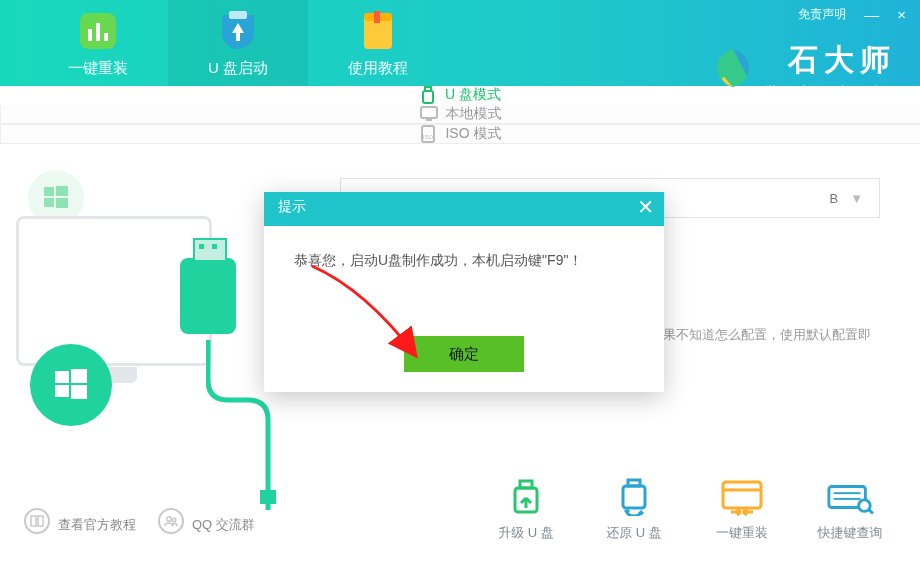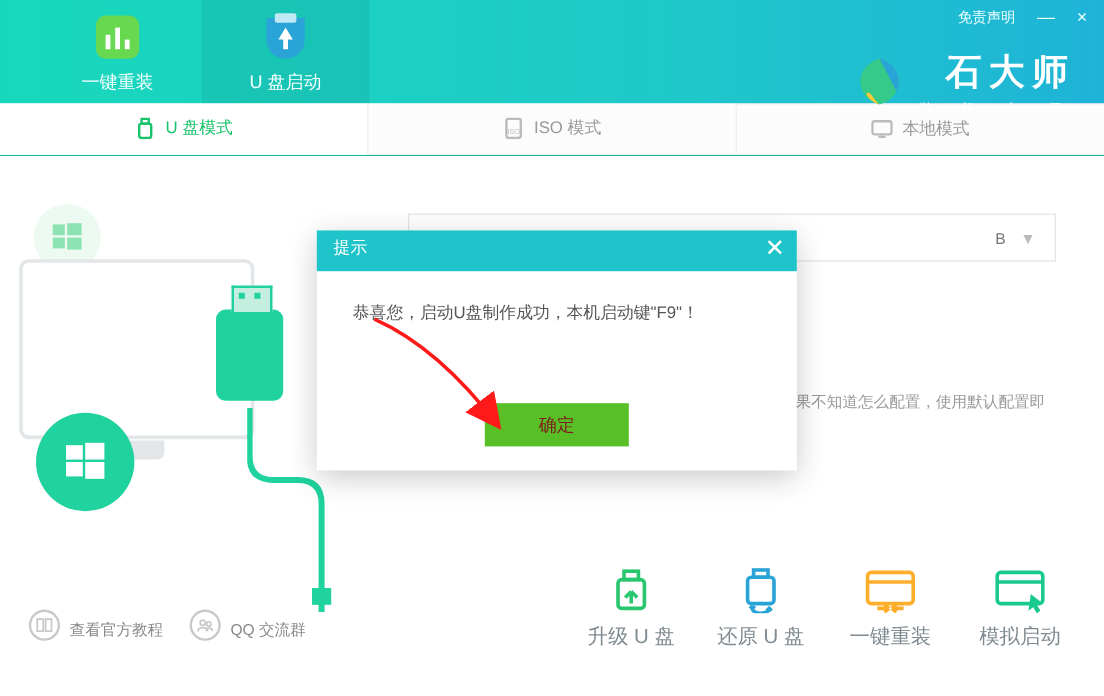--- a/index.html
+++ b/index.html
@@ -15,21 +15,21 @@
   .main-tab.active { background: rgba(0,0,0,0.06); }
   .main-tab .ico { width: 44px; height: 44px; display: flex; align-items: center; justify-content: center; }
   .main-tab .label { font-size: 15px; color: #f4ffff; }
   .brand { position: absolute; right: 24px; top: 40px; display: flex; align-items: center; gap: 10px; }
   .brand-text { display: flex; flex-direction: column; color: #fff; }
   .brand-title { font-size: 30px; font-weight: 600; letter-spacing: 6px; margin-left: 22px; }
   .brand-sub { font-size: 12px; letter-spacing: 10px; opacity: .9; margin-top: 2px;}
   .top-ctrls { position: absolute; top: 6px; right: 14px; display: flex; gap: 18px; align-items: center; color: #eafffd; font-size: 12px; }
   .win-btn { cursor: pointer; font-size: 15px; line-height: 1; }
 
-  .subbar { height: 44px; display: flex; border-bottom: 1px solid #14b8a6; }
+  .subbar { height: 44px; display: flex; border-bottom: 4px solid #14b8a6; flex-direction: column; }
   .subtab { flex: 1; display: flex; align-items: center; justify-content: center; gap: 8px; cursor: pointer; font-size: 14px; color: #999; }
   .subtab .si { width: 18px; height: 18px; display: inline-flex; align-items: center; justify-content: center; }
   .subtab.active { color: #18c36b; }
   .subtab + .subtab { border-left: 1px solid #eee; }
   .subtab.active + .subtab, .subtab + .subtab.inactive-top { border-top: 0; }
   .subtab.inactive { background: #fcfcfc; border-bottom: 1px solid #eee; border-top: 1px solid #eee;}
   .subtab.active { border-bottom: 1px solid #fff; }
 
   .content { position: relative; height: calc(580px - 110px - 44px); }
   .illus { position: absolute; left: 10px; top: 30px; width: 280px; height: 290px; }
@@ -45,34 +45,34 @@
     font-size: 18px; letter-spacing: 2px; cursor: pointer;
   }
   .tip { position: absolute; top: 148px; left: 258px; font-size: 13px; color: #999; }
   .tip .orange { color: #ff8a2b; }
 
   .bottom-strip { position: absolute; left: 0; right: 0; bottom: 0; height: 100px; display: flex; align-items: flex-end; }
   .strip-left { display: flex; gap: 22px; padding: 0 0 22px 24px; color: #8a8a8a; font-size: 13px; }
   .pill { display: flex; align-items: flex-end; gap: 8px; cursor: pointer; }
   .pill .ring { width: 26px; height: 26px; border: 2px solid #c9c9c9; border-radius: 50%; display: flex; align-items: center; justify-content: center; font-size: 13px; color: #c9c9c9; }
   .strip-right { flex: 1; display: flex; justify-content: flex-end; gap: 20px; padding: 0 26px 14px 0; }
-  .tool { width: 88px; display: flex; flex-direction: column; align-items: center; gap: 8px; color: #7f8b91; font-size: 17px; cursor: pointer; }
+  .tool { width: 88px; display: flex; flex-direction: column; align-items: center; gap: 8px; color: #7f8b91; font-size: 13px; cursor: pointer; }
   .tool .tico { width: 48px; height: 38px; display: flex; align-items: center; justify-content: center; }
 
   
   .modal {
     position: absolute; left: 264px; top: 192px; width: 400px; height: 200px;
     background: #fff; box-shadow: 0 6px 24px rgba(0,0,0,.22); z-index: 20;
   }
   .modal-head { height: 34px; background: #1ec4c9; color: #fff; display: flex; align-items: center; justify-content: space-between; padding: 0 10px 4px 14px; font-size: 14px; }
   .modal-close { cursor: pointer; font-size: 20px; line-height: 1; }
   .modal-body { padding: 26px 30px; font-size: 14px; color: #555; }
   .modal-ok {
     position: absolute; left: 140px; bottom: 20px; width: 120px; height: 36px;
-    background: #58bf27; color: #7f1d1d; display: flex; align-items: center; justify-content: center;
+    background: #58bf27; color: #0f172a; display: flex; align-items: center; justify-content: center;
     font-size: 15px; cursor: pointer;
   }
   .arrow {
     position: absolute; left: 306px; top: 260px; z-index: 25; pointer-events: none;
   }
 
   
   .il-monitor { position: absolute; left: 6px; top: 56px; width: 196px; height: 150px; border: 3px solid #e3e6e8; border-radius: 8px; background: #fff; }
   .il-monitor:after { content:""; position:absolute; left: 78px; bottom: -20px; width: 40px; height: 16px; background:#e3e6e8; border-radius: 0 0 6px 6px; }
   .il-winbadge { position:absolute; left: 18px; top: 10px; width: 56px; height: 56px; border-radius: 50%; background:#ecfaf1; display:flex; align-items:center; justify-content:center; }
@@ -110,20 +110,30 @@
     <div class="main-tab active">
       <span class="ico">
         <svg width="44" height="44" viewBox="0 0 44 44">
             <path d="M6 6h32v18c0 10-8 16-16 16S6 34 6 24z" fill="#2aa4d6"></path>
             <rect x="13" y="2" width="18" height="8" rx="2" fill="#bfe9f5"></rect>
             <path d="M22 14l6 10h-4v8h-4v-8h-4z" fill="#fff"></path>
           </svg>
       </span>
       <span class="label">U 盘启动</span>
     </div>
+    <div class="main-tab">
+      <span class="ico">
+        <svg width="44" height="44" viewBox="0 0 44 44">
+            <rect x="8" y="4" width="28" height="36" rx="4" fill="#ffca3a"></rect>
+            <rect x="8" y="4" width="28" height="8" rx="4" fill="#ffb000"></rect>
+            <rect x="18" y="2" width="6" height="12" fill="#ff5a3c"></rect>
+          </svg>
+      </span>
+      <span class="label">使用教程</span>
+    </div>
   </div>
 
   <div class="brand">
     <span>
       <svg width="46" height="46" viewBox="0 0 46 46">
           <path d="M23 4c10 3 16 10 16 19s-7 17-16 19C13 40 7 32 7 23S13 7 23 4z" fill="#35c98a"></path>
           <path d="M23 4c10 3 16 10 16 19 0 3-1 6-2 8L23 4z" fill="#2aa4d6"></path>
           <path d="M12 34c3 5 7 7 11 8-6-5-9-14-11-8z" fill="#ffca3a"></path>
         </svg>
     </span>
@@ -139,35 +149,35 @@
     <span class="si">
       <svg width="16" height="18" viewBox="0 0 16 18">
           <rect x="3" y="5" width="10" height="12" rx="2" fill="none" stroke="#18c36b" stroke-width="2"></rect>
           <rect x="5" y="1" width="6" height="4" fill="none" stroke="#18c36b" stroke-width="2"></rect>
         </svg>
     </span>
     <span>U 盘模式</span>
   </div>
   <div class="subtab inactive">
     <span class="si">
+      <svg width="18" height="16" viewBox="0 0 18 16">
+          <rect x="1" y="1" width="16" height="11" rx="2" fill="none" stroke="#bbb" stroke-width="2"></rect>
+          <rect x="6" y="13" width="6" height="2" fill="#bbb"></rect>
+        </svg>
+    </span>
+    <span>本地模式</span>
+  </div>
+  <div class="subtab inactive">
+    <span class="si">
       <svg width="16" height="18" viewBox="0 0 16 18">
           <rect x="2" y="1" width="12" height="16" rx="2" fill="none" stroke="#bbb" stroke-width="2"></rect>
           <text x="8" y="14" text-anchor="middle" font-size="6" fill="#bbb">ISO</text>
         </svg>
     </span>
     <span>ISO 模式</span>
-  </div>
-  <div class="subtab inactive">
-    <span class="si">
-      <svg width="18" height="16" viewBox="0 0 18 16">
-          <rect x="1" y="1" width="16" height="11" rx="2" fill="none" stroke="#bbb" stroke-width="2"></rect>
-          <rect x="6" y="13" width="6" height="2" fill="#bbb"></rect>
-        </svg>
-    </span>
-    <span>本地模式</span>
   </div>
 </div>
 
 <div class="content">
 
   <div class="illus">
     <div class="il-winbadge">
       <svg width="28" height="28" viewBox="0 0 28 28">
           <rect x="2" y="3" width="10" height="9" fill="#8de3b3"></rect>
           <rect x="14" y="2" width="12" height="10" fill="#8de3b3"></rect>
@@ -258,27 +268,29 @@
           <svg width="46" height="38" viewBox="0 0 46 38">
               <rect x="4" y="4" width="38" height="26" rx="3" fill="none" stroke="#ffae2b" stroke-width="3"></rect>
               <line x1="4" y1="12" x2="42" y2="12" stroke="#ffae2b" stroke-width="3"></line>
               <path d="M12 34h10m0 0l-4-3m4 3l-4 3M34 34h-10m0 0l4-3m-4 3l4 3" fill="none" stroke="#ffae2b" stroke-width="3"></path>
             </svg>
         </span>
         <span>一键重装</span>
       </div>
       <div class="tool">
         <span class="tico">
-          <svg width="46" height="38" viewBox="0 0 46 38">
-              <rect x="4" y="4" width="38" height="26" rx="3" fill="none" stroke="#19c98d" stroke-width="3"></rect>
-              <line x1="4" y1="12" x2="42" y2="12" stroke="#19c98d" stroke-width="3"></line>
-              <path d="M32 22l10 8-5 1 3 5-3 2-3-5-4 3z" fill="#19c98d"></path>
-            </svg>
-        </span>
-        <span>模拟启动</span>
+          <svg width="50" height="38" viewBox="0 0 50 38">
+              <rect x="3" y="8" width="38" height="22" rx="3" fill="none" stroke="#2aa4d6" stroke-width="3"></rect>
+              <line x1="8" y1="15" x2="36" y2="15" stroke="#2aa4d6" stroke-width="2"></line>
+              <line x1="8" y1="21" x2="36" y2="21" stroke="#2aa4d6" stroke-width="2"></line>
+              <circle cx="40" cy="28" r="6" fill="#fff" stroke="#2aa4d6" stroke-width="3"></circle>
+              <line x1="44" y1="32" x2="49" y2="36" stroke="#2aa4d6" stroke-width="3"></line>
+            </svg>
+        </span>
+        <span>快捷键查询</span>
       </div>
     </div>
   </div>
 </div>
 
 <div class="modal">
   <div class="modal-head">
     <span>提示</span>
     <span class="modal-close">✕</span>
   </div>

